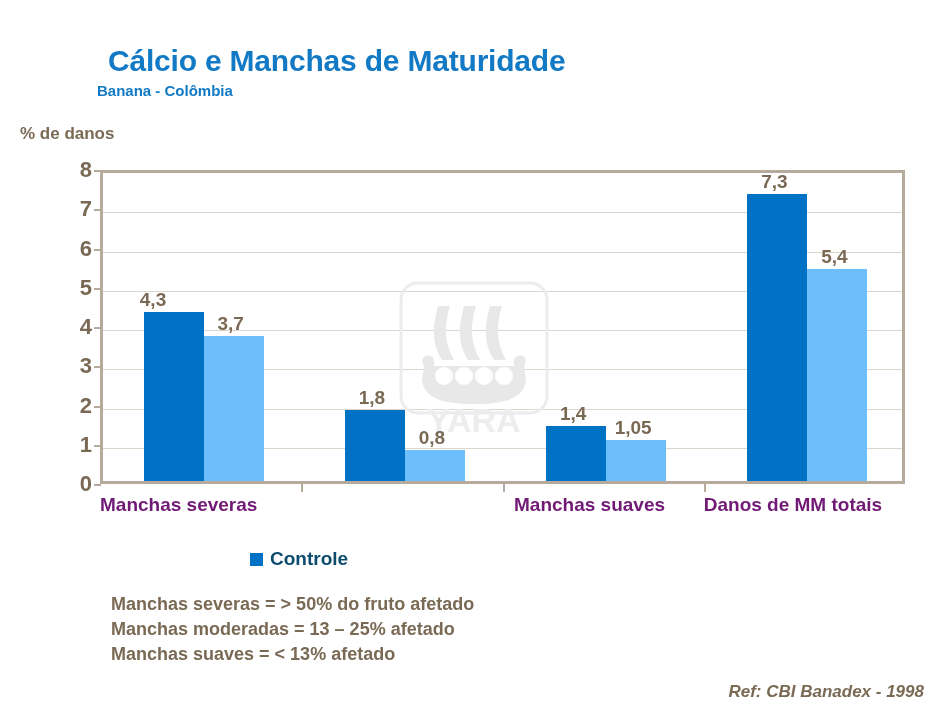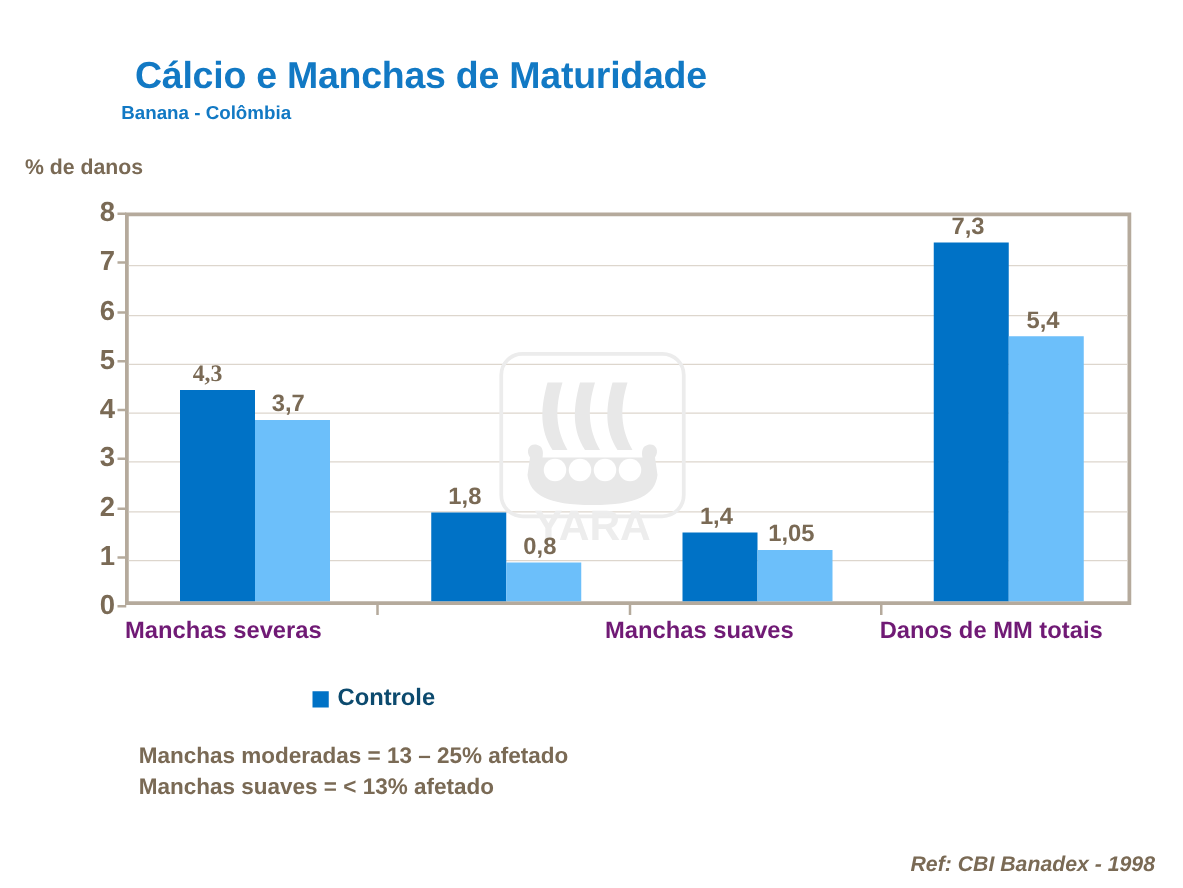--- a/index.html
+++ b/index.html
@@ -253,48 +253,49 @@
     <circle cx="86" cy="96" r="9" fill="#ffffff"></circle>
     <circle cx="106" cy="96" r="9" fill="#ffffff"></circle>
 
     <text x="76" y="152" text-anchor="middle" font-family="Liberation Sans, sans-serif" font-size="34" font-weight="bold" fill="#ededed" id="watermark-text">YARA</text>
   </svg>
 </div>
 
 <div id="cat-ticks"></div>
 <div id="cat-labels">
     <div class="cat-label" style="left: 0px; width: 201.25px;">Manchas severas</div>
-    <div class="cat-label" style="left: 384px; width: 201.25px;">Manchas suaves</div>
+    <div class="cat-label" style="left: 414px; width: 201.25px;">Manchas suaves</div>
     <div class="cat-label" style="left: 603.75px; width: 201.25px;">Danos de MM totais</div>
   </div>
 
 <div id="legend">
     <div class="legend-item" style="left: 150px;">
       <span class="legend-swatch" style="background: rgb(0, 114, 198);"></span>
       <span class="legend-text">Controle</span>
     </div>
   </div>
 
 <div id="footnotes">
+    <div>Manchas severas = &gt; 50% do fruto afetado</div>
     <div>Manchas moderadas = 13 – 25% afetado</div>
     <div>Manchas suaves = &lt; 13% afetado</div>
   </div>
 
 <div id="reference-note">Ref: CBI Banadex - 1998</div>
 
 <div class="tickmark" style="top: 484px;"></div>
 <div class="tickmark" style="top: 444.75px;"></div>
 <div class="tickmark" style="top: 405.5px;"></div>
 <div class="tickmark" style="top: 366.25px;"></div>
 <div class="tickmark" style="top: 327px;"></div>
 <div class="tickmark" style="top: 287.75px;"></div>
 <div class="tickmark" style="top: 248.5px;"></div>
 <div class="tickmark" style="top: 209.25px;"></div>
 <div class="tickmark" style="top: 170px;"></div>
-<div class="bar-label" style="left: 124px; width: 84px; top: 289.225px; font-family: Liberation Serif, serif;">4,3</div>
+<div class="bar-label" style="left: 111px; width: 84px; top: 289.225px;">4,3</div>
 <div class="bar-label" style="left: 188.625px; width: 84px; top: 312.775px;">3,7</div>
 <div class="cat-tick" style="left: 301.25px;"></div>
 <div class="bar-label" style="left: 329.875px; width: 84px; top: 387.35px;">1,8</div>
 <div class="bar-label" style="left: 389.875px; width: 84px; top: 426.6px;">0,8</div>
 <div class="cat-tick" style="left: 502.5px;"></div>
 <div class="bar-label" style="left: 531.125px; width: 84px; top: 403.05px;">1,4</div>
 <div class="bar-label" style="left: 591.125px; width: 84px; top: 416.788px;">1,05</div>
 <div class="cat-tick" style="left: 703.75px;"></div>
 <div class="bar-label" style="left: 732.375px; width: 84px; top: 171.475px;">7,3</div>
 <div class="bar-label" style="left: 792.375px; width: 84px; top: 246.05px;">5,4</div>

